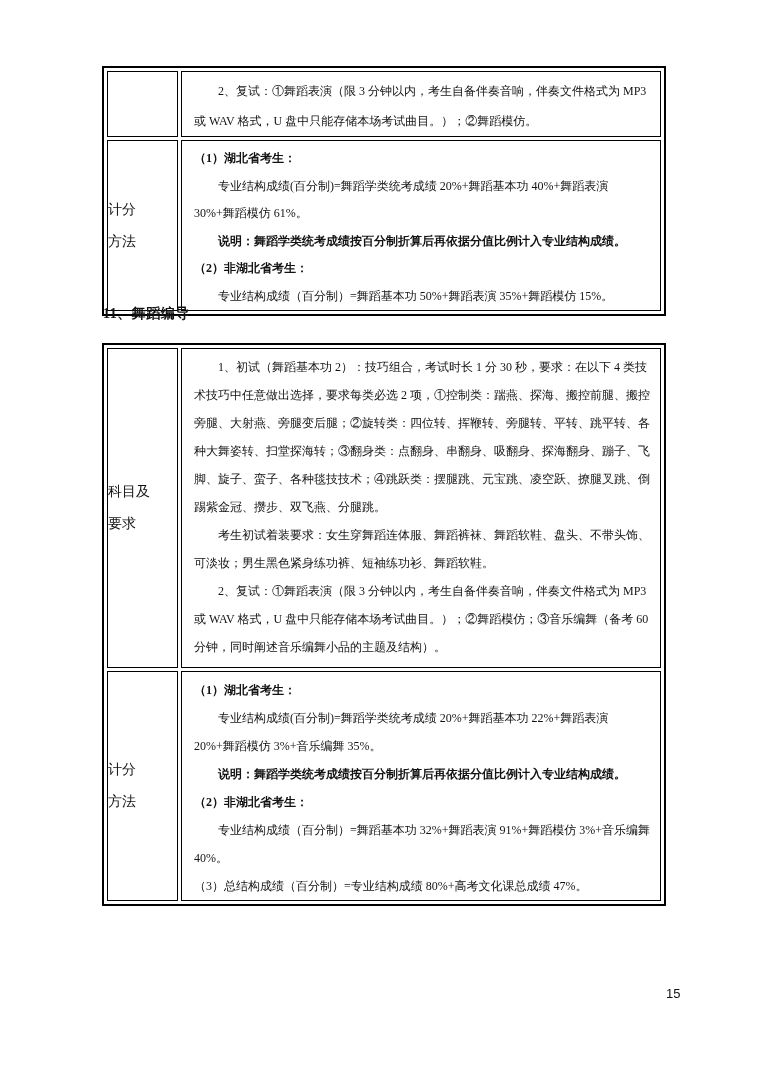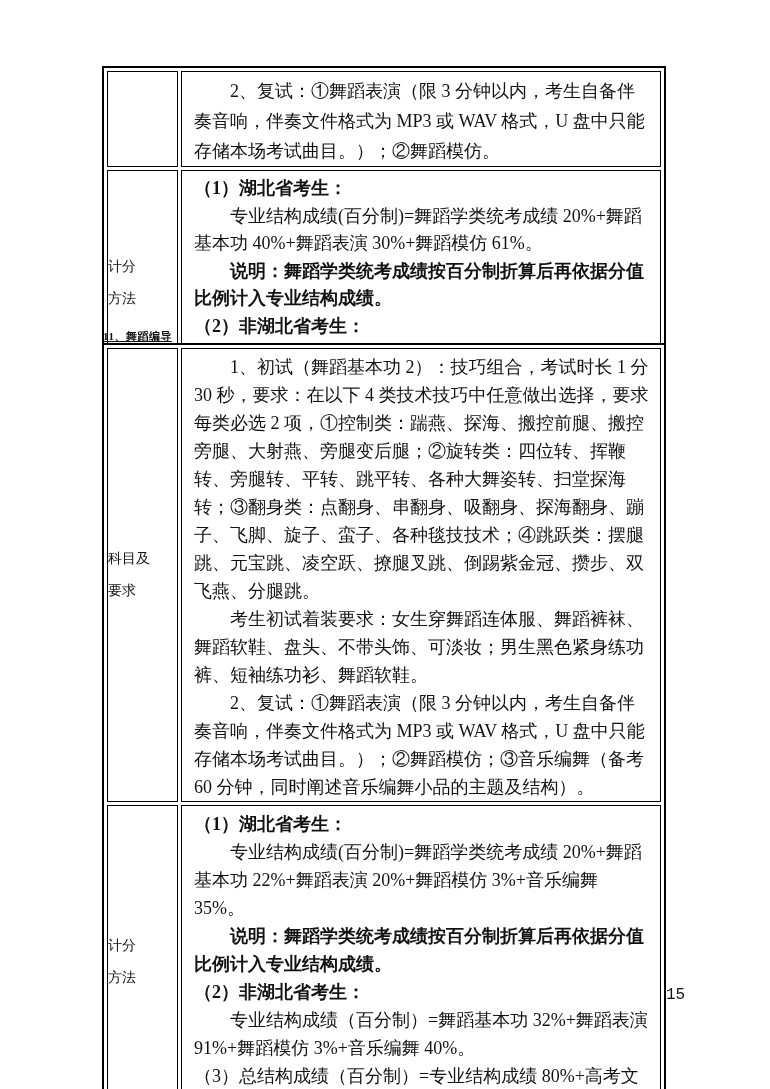--- a/index.html
+++ b/index.html
@@ -27,47 +27,46 @@
   td { border:1px solid #000; vertical-align:top; box-sizing:border-box; }
   td.label-cell {
     width:71px;
     text-align:left;
     vertical-align:middle;
     font-size:14px;
     line-height:32px;
     padding:0;
   }
   td.content-cell {
-    font-size:18px;
+    font-size:12px;
     padding:4px 8px 0 12px;
     margin-left:10px;
   }
   p { margin:0; }
   .indent { text-indent:2em; }
   .bold { font-weight:bold; }
 
   
   .cell-retest-1   { line-height:30px; padding-top:10px; height:62px; }
   .cell-scoring-1  { line-height:27.5px; padding-top:9px; height:164px; }
   .cell-subjects   { line-height:28px; padding-top:3px; height:320px; }
   .cell-scoring-2  { line-height:28px;   padding-top:8px; height:220px; }
 
   .section-heading {
     position:absolute;
-    left:103px; top:329px;
-    font-size:11px;
+    left:103px; top:305px;
+    font-size:14px;
     font-weight:bold;
     letter-spacing:0.5px;
-    text-decoration:underline;
   }
   .page-number {
     position:absolute;
     left:666px; top:986px;
-    font-size:16px;
-    font-family:Liberation Mono, monospace;
+    font-size:13px;
+    font-family:Liberation Sans, sans-serif;
   }
 </style>
 </head>
 <body>
 
 <div class="page">
 
   <table class="doc-table" id="table-continued">
     <tbody>
         <tr>

